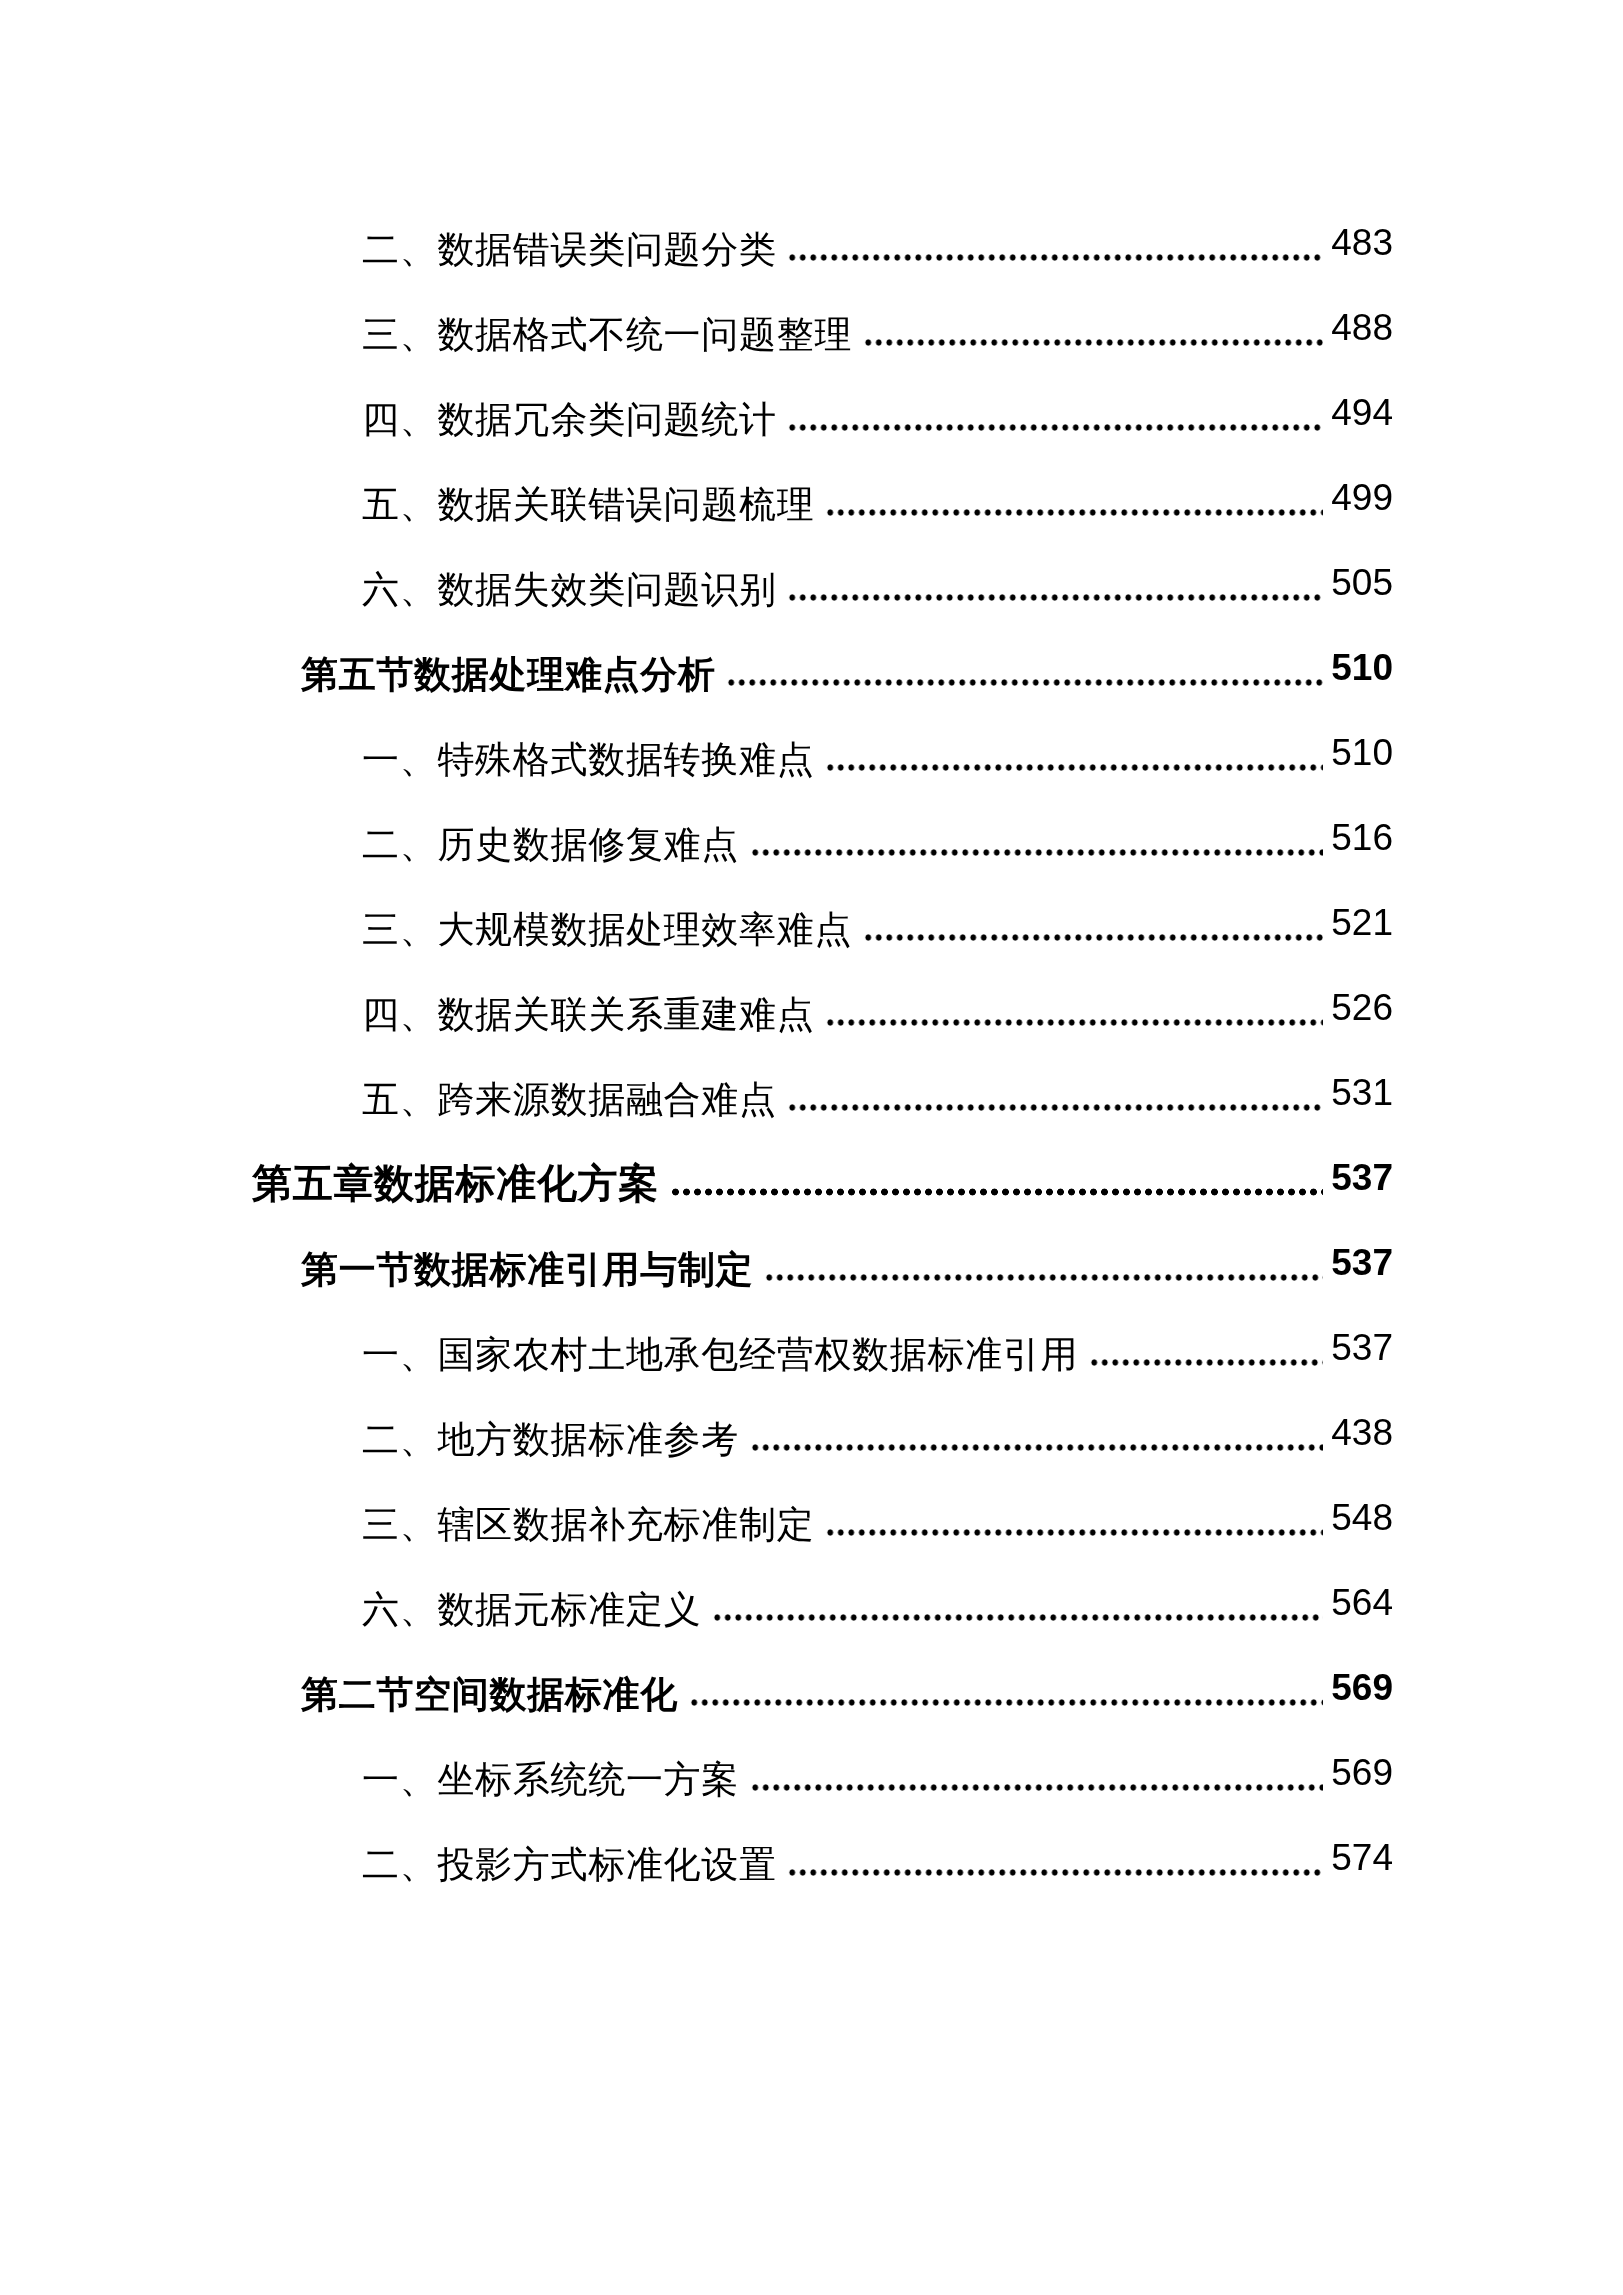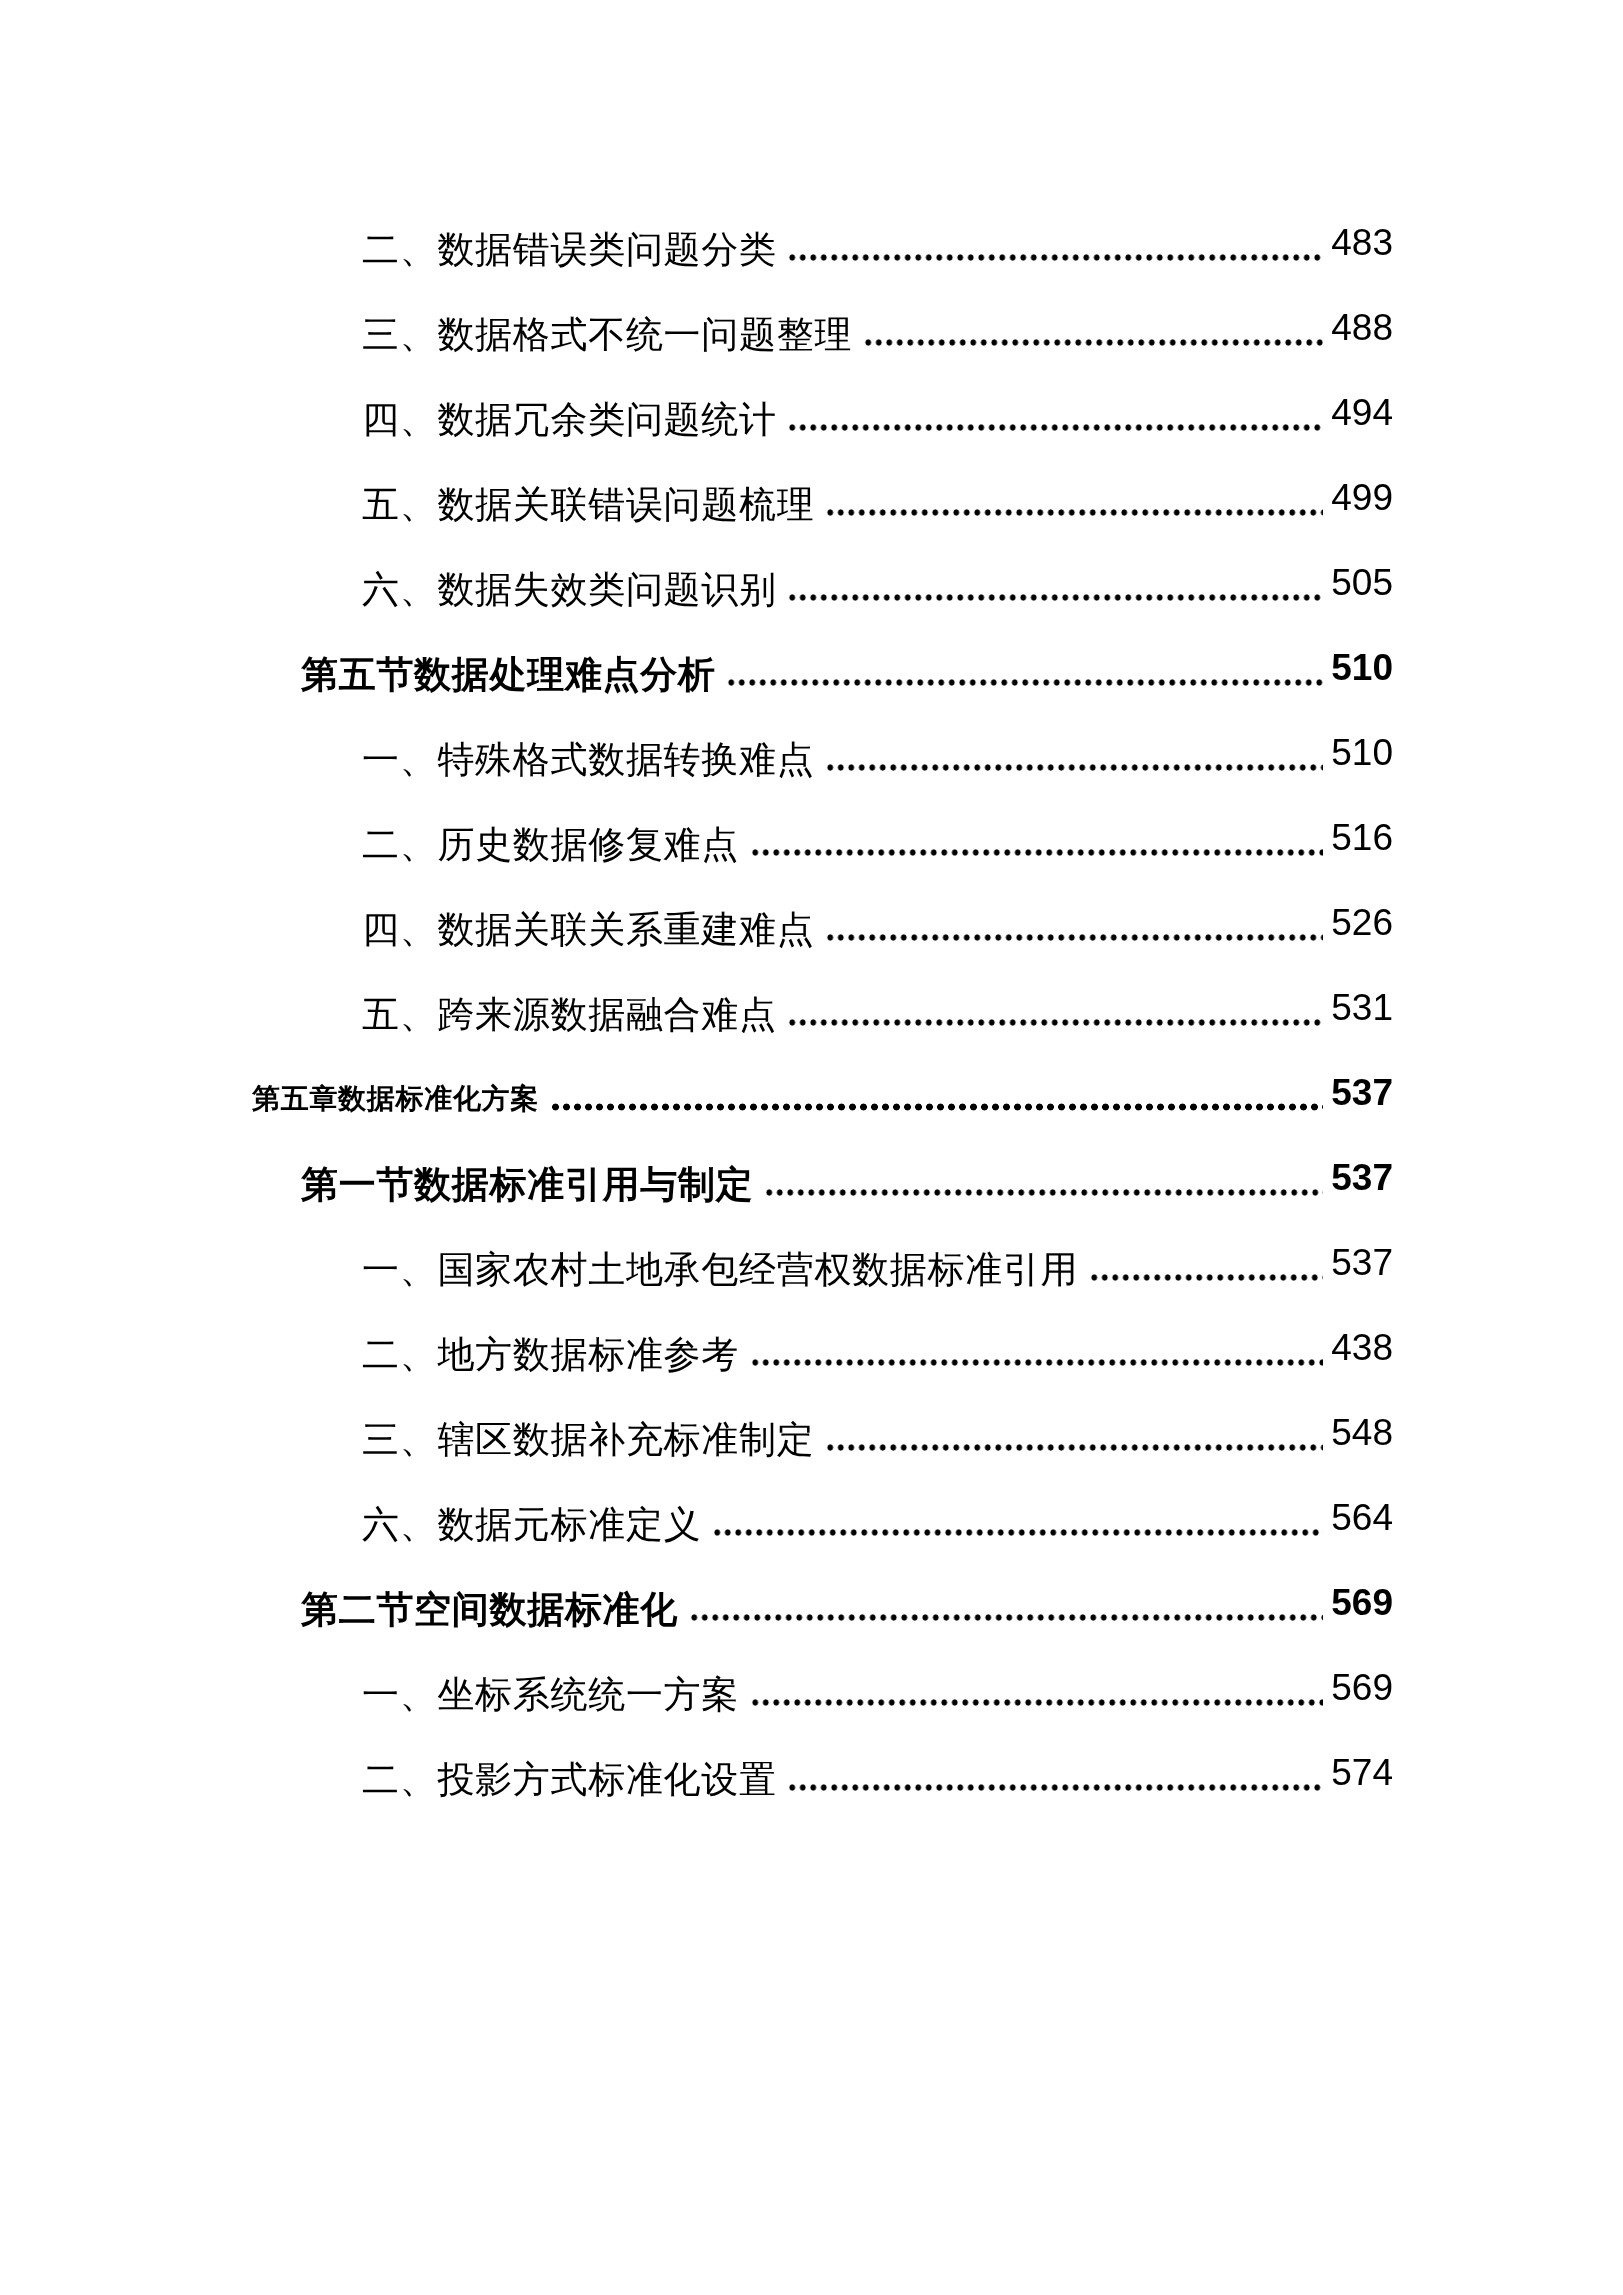--- a/index.html
+++ b/index.html
@@ -32,21 +32,21 @@
     white-space: nowrap;
     font-size: 37px;
     line-height: 1;
     letter-spacing: 0.7px;
     margin-top: 13px;
   }
   
   .lv-item    { padding-left: 362px; }
   .lv-section { padding-left: 301px; font-weight: bold; }
   .lv-chapter { padding-left: 252px; font-weight: bold; }
-  .lv-chapter .toc-title { font-size: 28px; }
+  .lv-chapter .toc-title { font-size: 40px; }
   .lv-chapter .toc-page  { font-weight: bold; }
   
   .leader {
     flex: 1 1 auto;
     align-self: stretch;
     margin-left: 10.5px;
     margin-right: 7.9px;
     background-image: radial-gradient(circle, #000 2.6px, transparent 3.2px);
     background-size: 10.5px 6.5px;
     background-repeat: repeat-x;
@@ -102,20 +102,25 @@
         <span class="toc-title">一、特殊格式数据转换难点</span>
         <span class="leader"></span>
         <span class="toc-page">510</span>
       </div>
       <div class="toc-row lv-item">
         <span class="toc-title">二、历史数据修复难点</span>
         <span class="leader"></span>
         <span class="toc-page">516</span>
       </div>
       <div class="toc-row lv-item">
+        <span class="toc-title">三、大规模数据处理效率难点</span>
+        <span class="leader"></span>
+        <span class="toc-page">521</span>
+      </div>
+      <div class="toc-row lv-item">
         <span class="toc-title">四、数据关联关系重建难点</span>
         <span class="leader"></span>
         <span class="toc-page">526</span>
       </div>
       <div class="toc-row lv-item">
         <span class="toc-title">五、跨来源数据融合难点</span>
         <span class="leader"></span>
         <span class="toc-page">531</span>
       </div>
       <div class="toc-row lv-chapter">

